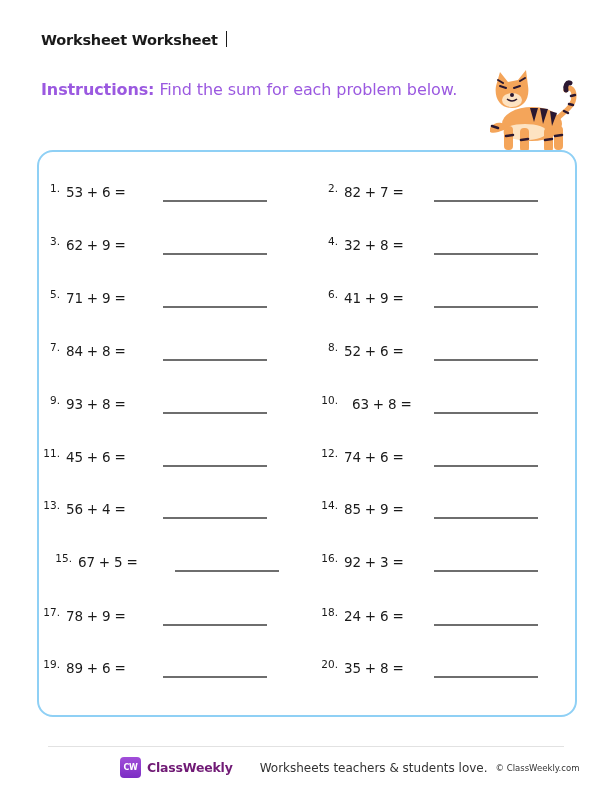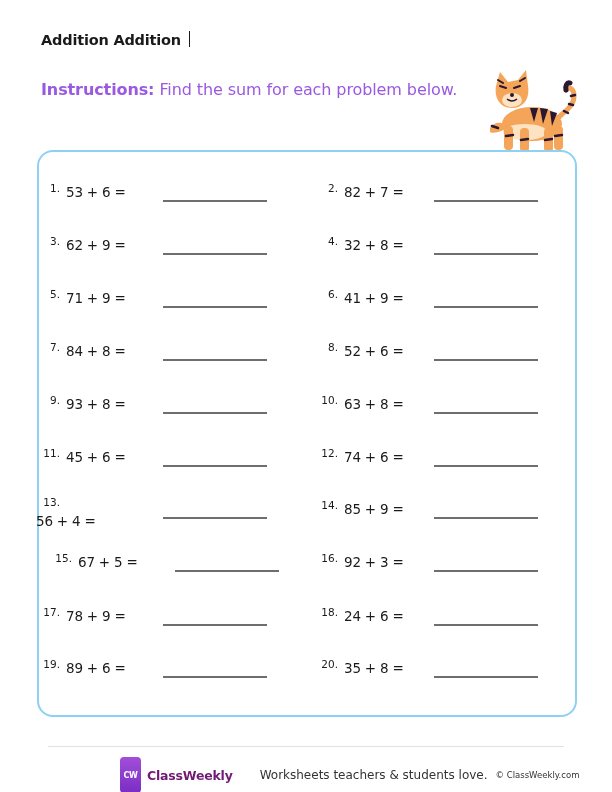--- a/index.html
+++ b/index.html
@@ -18,30 +18,30 @@
 
   .box { position: absolute; left: 37px; top: 150px; width: 540px; height: 567px; border: 2px solid #8fd0f5; border-radius: 16px; }
 
   .problem { position: absolute; display: flex; align-items: baseline; white-space: nowrap; }
   .problem .num { font-size: 10.5px; color: #1a1a1a; position: relative; top: -5px; width: 24px; text-align: right; margin-right: 6px; }
   .problem .expr { font-size: 13.5px; color: #1a1a1a; letter-spacing: -0.2px; }
   .problem .line { position: absolute; height: 1.5px; background: #6e6e6e; width: 104px; }
 
   .footer-rule { position: absolute; left: 48px; top: 746px; width: 516px; height: 1px; background: #e2e2e2; }
   .footer { position: absolute; left: 120px; top: 757px; display: flex; align-items: center; white-space: nowrap; }
-  .cw-logo { width: 21px; height: 36px; border-radius: 4px; background: linear-gradient(180deg, #a14ed9 0%, #7b2dc4 100%); color: #ffffff; font-size: 8px; font-weight: bold; display: flex; align-items: center; justify-content: center; letter-spacing: -0.3px; }
+  .cw-logo { width: 21px; height: 21px; border-radius: 4px; background: linear-gradient(180deg, #a14ed9 0%, #7b2dc4 100%); color: #ffffff; font-size: 8px; font-weight: bold; display: flex; align-items: center; justify-content: center; letter-spacing: -0.3px; }
   .brand { font-size: 12.5px; font-weight: bold; color: #701a75; margin-left: 6px; letter-spacing: -0.2px; }
   .tagline { font-size: 12px; color: #333333; margin-left: 27px; }
   .copyright { font-size: 8.5px; color: #333333; margin-left: 8px; }
 </style>
 </head>
 <body>
 
 <div class="header">
-  <span class="title">Addition Addition</span>
+  <span class="title">Worksheet Worksheet</span>
   <span class="sep"></span>
 </div>
 
 <div class="instructions">
   <span class="label">Instructions:</span>
   <span>Find the sum for each problem below.</span>
 </div>
 
 <svg class="tiger" viewBox="0 0 110 92">
 
@@ -110,36 +110,36 @@
     <div class="problem" style="left: 314px; top: 343px;">
       <span class="num">8.</span>
       <span class="expr">52 + 6 =</span>
       <span class="line" style="left: 120px; top: 16px;"></span>
     </div>
     <div class="problem" style="left: 36px; top: 396px;">
       <span class="num">9.</span>
       <span class="expr">93 + 8 =</span>
       <span class="line" style="left: 127px; top: 16px;"></span>
     </div>
-    <div class="problem" style="left: 314px; top: 396px;">
+    <div class="problem" style="left: 314px; top: 396px; gap: 8px;">
       <span class="num">10.</span>
       <span class="expr">63 + 8 =</span>
       <span class="line" style="left: 120px; top: 16px;"></span>
     </div>
     <div class="problem" style="left: 36px; top: 449px;">
       <span class="num">11.</span>
       <span class="expr">45 + 6 =</span>
       <span class="line" style="left: 127px; top: 16px;"></span>
     </div>
     <div class="problem" style="left: 314px; top: 449px;">
       <span class="num">12.</span>
       <span class="expr">74 + 6 =</span>
       <span class="line" style="left: 120px; top: 16px;"></span>
     </div>
-    <div class="problem" style="left: 36px; top: 501px; flex-direction: column;">
+    <div class="problem" style="left: 36px; top: 501px;">
       <span class="num">13.</span>
       <span class="expr">56 + 4 =</span>
       <span class="line" style="left: 127px; top: 16px;"></span>
     </div>
     <div class="problem" style="left: 314px; top: 501px;">
       <span class="num">14.</span>
       <span class="expr">85 + 9 =</span>
       <span class="line" style="left: 120px; top: 16px;"></span>
     </div>
     <div class="problem" style="left: 48px; top: 554px;">

